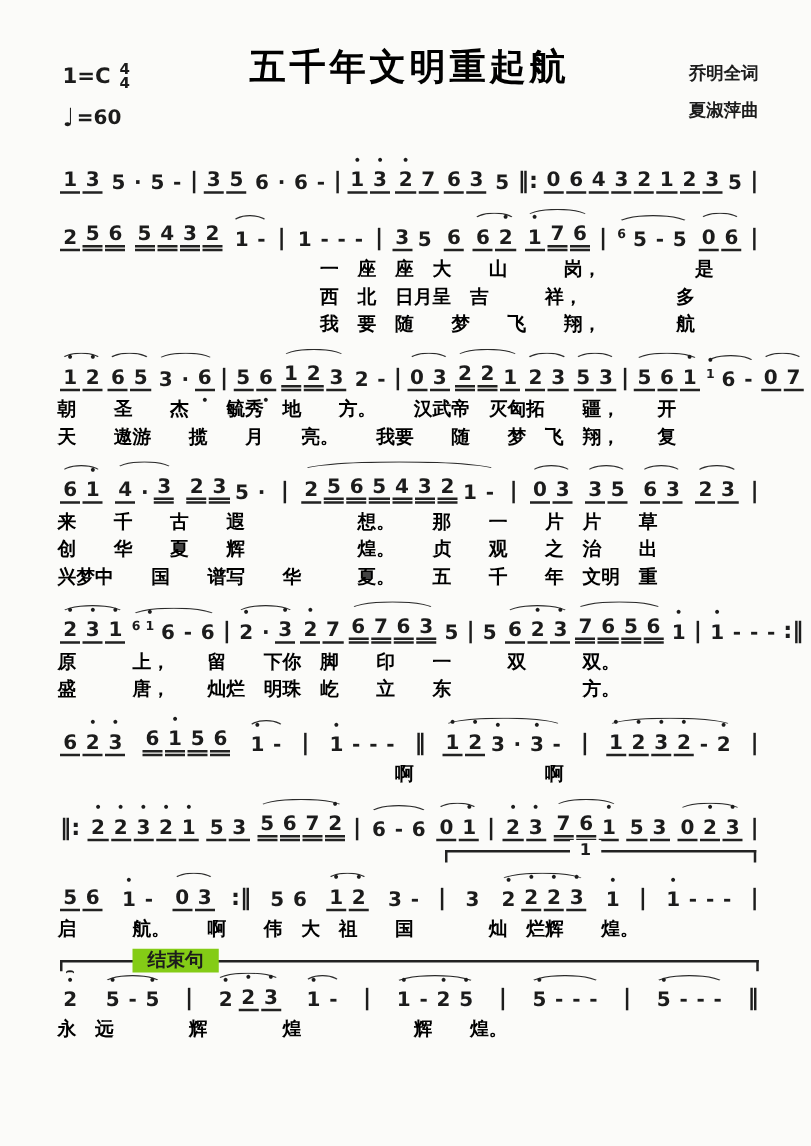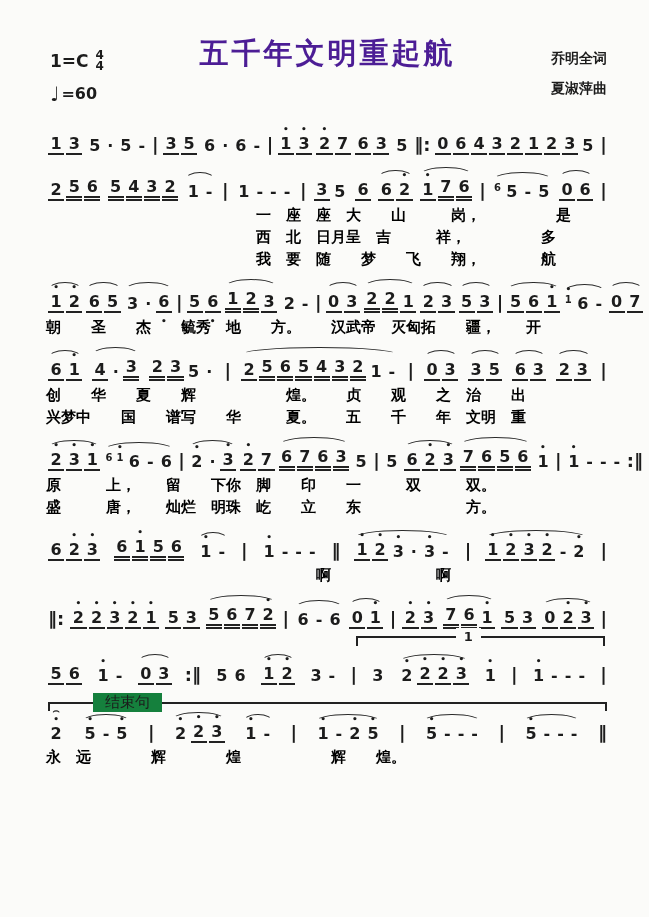--- a/index.html
+++ b/index.html
@@ -33,40 +33,40 @@
   .note.grace{font-size:10px;line-height:12px;padding:0 1px;align-self:flex-start;margin-top:0;}
   .barline{font-size:18px;font-weight:700;padding:0 1px;line-height:20px;}
   .lyrics{white-space:pre;font-size:15px;font-weight:700;line-height:22px;color:#000000;}
   
   .volta{position:relative;margin:4px 4px 0 55%;height:8px;border:2px solid #222;border-bottom:none;}
   .voltalabel{position:absolute;top:-10px;left:40%;background:#fbfbf9;padding:0 8px;
         font-size:13px;font-weight:700;line-height:17px;}
   .section{position:relative;border-top:2px solid #222;margin:14px 2px 0;}
   .section::before,.section::after{content:"";position:absolute;top:-2px;width:2px;height:9px;background:#222;}
   .section::before{left:0}.section::after{right:0}
-  .seclabel{position:absolute;top:-11px;left:45px;background:#15803d;padding:0 12px;
-        font-size:15px;font-weight:400;}
+  .seclabel{position:absolute;top:-11px;left:58px;background:#84cc16;padding:0 12px;
+        font-size:15px;font-weight:700;}
 </style>
 </head>
 <body>
 
 <div class="page">
   <header class="head">
     <div class="keysig">
       <span>1=C</span>
       <span class="frac">
           <span>4</span>
           <span>4</span>
         </span>
     </div>
     <div class="tempo">
       <span class="qnote">♩</span>
         <span>=60</span>
     </div>
-    <h1 class="title" style="color: #4c1d95;">五千年文明重起航</h1>
+    <h1 class="title" style="color: #000000;">五千年文明重起航</h1>
     <div class="credit c1">乔明全词</div>
     <div class="credit c2">夏淑萍曲</div>
   </header>
   <main id="score" style="color: rgb(28, 28, 28);">
       <div class="system">
         <div class="notation">
           <span class="grp">
             <span class="note u1">1</span>
             <span class="note u1">3</span>
           </span>
@@ -258,20 +258,21 @@
           </span>
           <span class="grp slur">
             <span class="note u1">0</span>
             <span class="note u1">7</span>
           </span>
           <span class="grp">
             <span class="barline">|</span>
           </span>
         </div>
         <div class="lyrics">朝　　圣　　杰　　毓秀　地　　方。　　汉武帝　灭匈拓　　疆，　　开</div>
+        <div class="lyrics">天　　遨游　　揽　　月　　亮。　　我要　　随　　梦　飞　翔，　　复</div>
       </div>
       <div class="system">
         <div class="notation">
           <span class="grp slur">
             <span class="note u1">6</span>
             <span class="note u1">1<span class="hi">•</span></span>
           </span>
           <span class="grp slur">
             <span class="note u1">4</span>
             <span class="note">·</span>
@@ -313,20 +314,21 @@
             <span class="note u1">3</span>
           </span>
           <span class="grp slur">
             <span class="note u1">2</span>
             <span class="note u1">3</span>
           </span>
           <span class="grp">
             <span class="barline">|</span>
           </span>
         </div>
+        <div class="lyrics">来　　千　　古　　遐　　　　　　想。　　那　　一　　片　片　　草</div>
         <div class="lyrics">创　　华　　夏　　辉　　　　　　煌。　　贞　　观　　之　治　　出</div>
         <div class="lyrics">兴梦中　　国　　谱写　　华　　　夏。　　五　　千　　年　文明　重</div>
       </div>
       <div class="system">
         <div class="notation">
           <span class="grp slur">
             <span class="note u1">2<span class="hi">•</span></span>
             <span class="note u1">3<span class="hi">•</span></span>
             <span class="note u1">1<span class="hi">•</span></span>
           </span>
@@ -561,20 +563,21 @@
           <span class="grp">
             <span class="note">1<span class="hi">•</span></span>
             <span class="note">-</span>
             <span class="note">-</span>
             <span class="note">-</span>
           </span>
           <span class="grp">
             <span class="barline">|</span>
           </span>
         </div>
+        <div class="lyrics">启　　　航。　　啊　　伟　大　祖　　国　　　　灿　烂辉　　煌。</div>
       </div>
       <div class="system">
         <div class="section">
           <span class="seclabel">结束句</span>
         </div>
         <div class="notation">
           <span class="grp">
             <span class="note">2<span class="hi">•</span><span class="fm">⌢</span></span>
           </span>
           <span class="grp slur">

